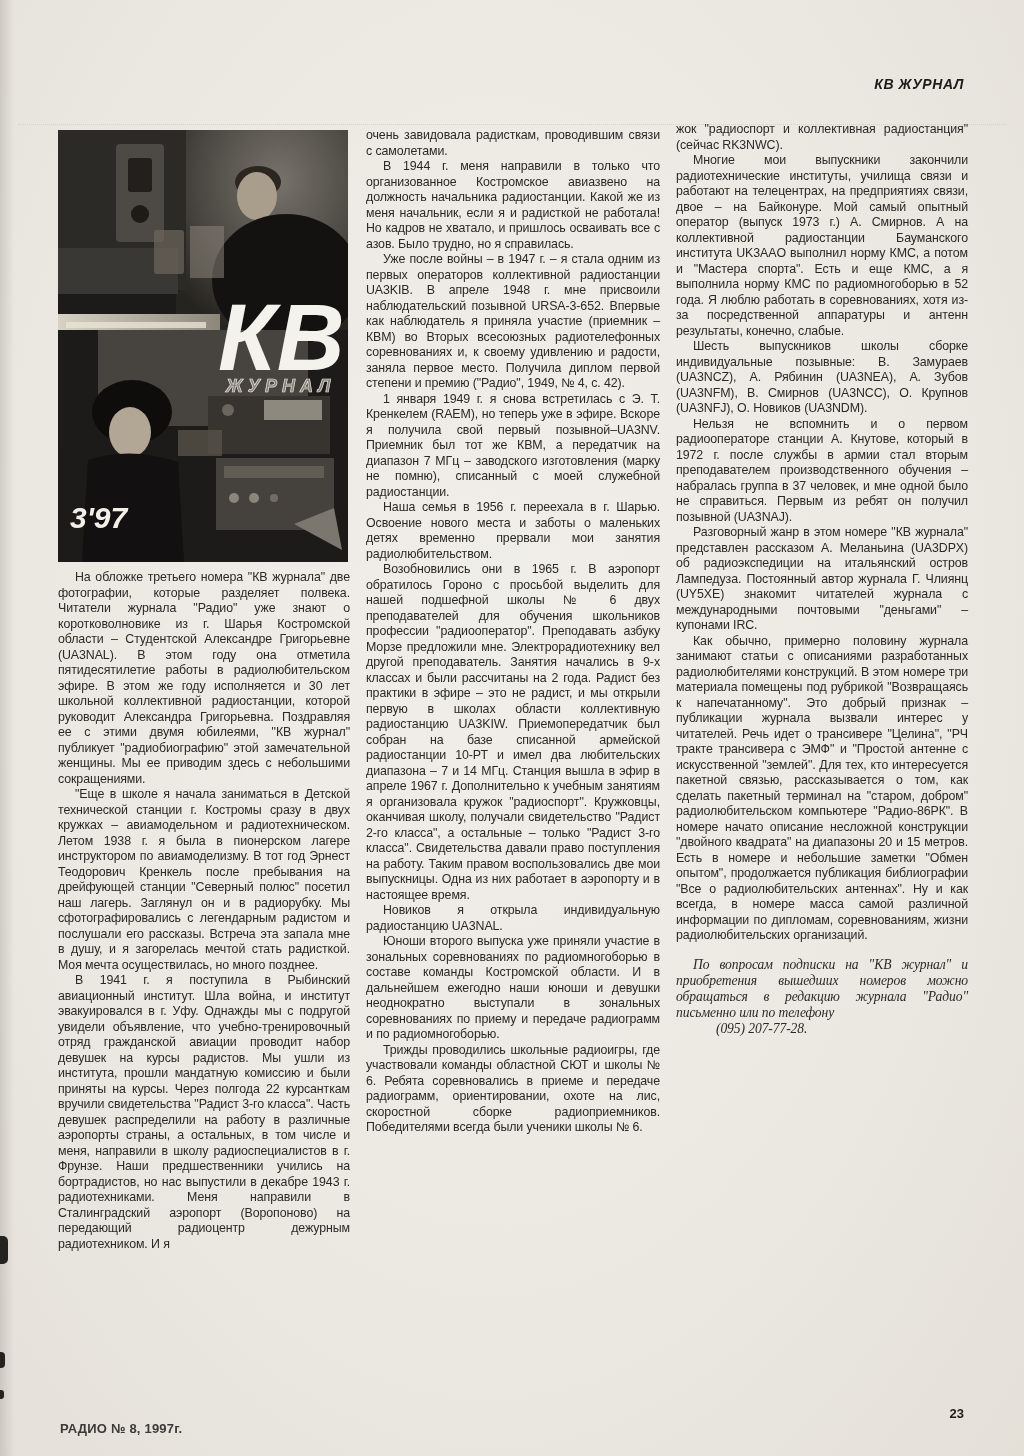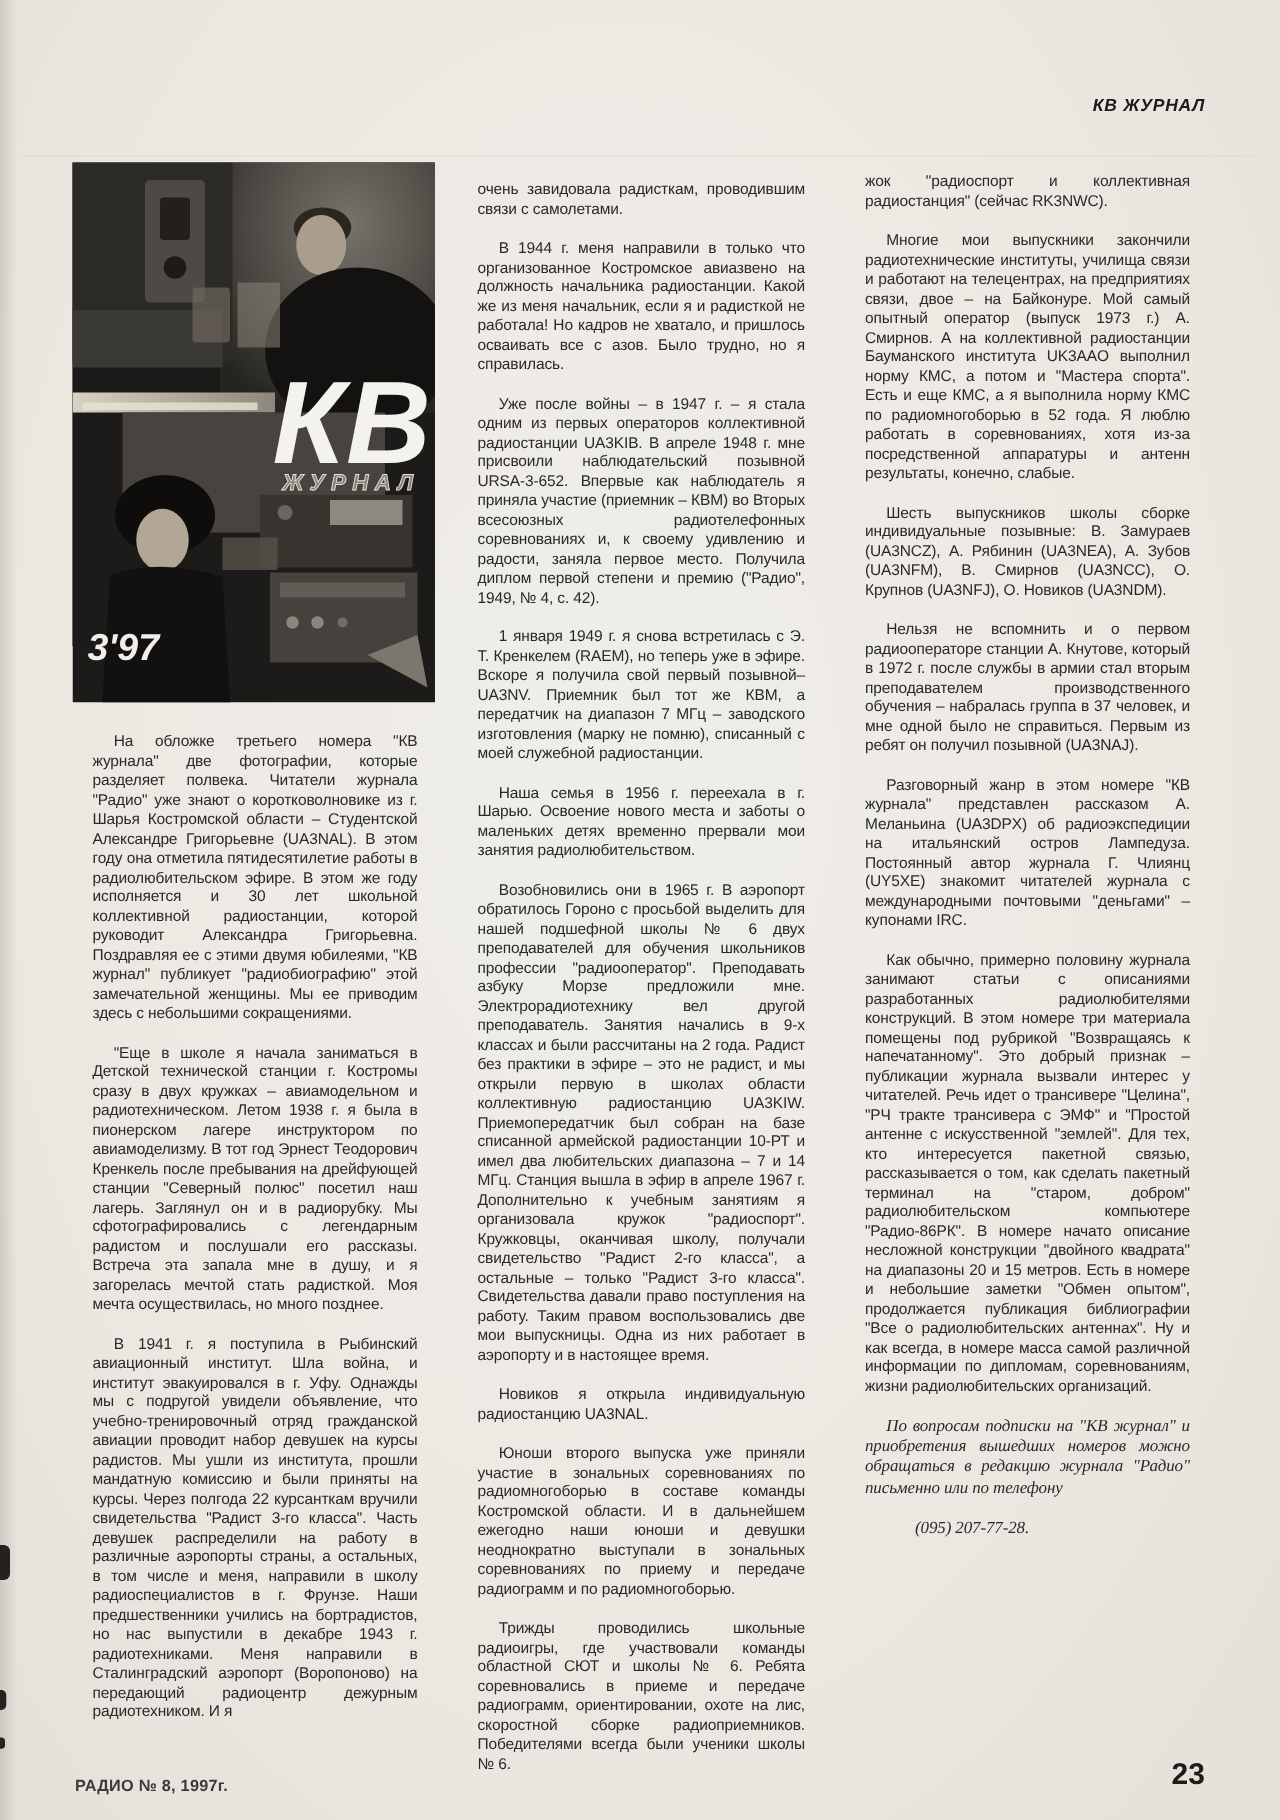--- a/index.html
+++ b/index.html
@@ -19,42 +19,42 @@
     border-top:1px dotted #d3cec5; opacity:0.8;
   }
   .col {
     position:absolute; text-align:justify;
     font-size:12.4px; line-height:15.5px; letter-spacing:-0.1px;
     hyphens:auto; -webkit-hyphens:auto;
   }
   .col-left   { left:58px;  top:570px; width:292px; }
   .col-middle { left:366px; top:128px; width:294px; }
   .col-right  { left:676px; top:122px; width:292px; }
-  p.para { margin:16px; text-indent:17px; }
+  p.para { margin:0; text-indent:17px; }
   p.no-indent { text-indent:0; }
   p.note {
     font-family:"Liberation Serif", serif; font-style:italic;
     font-size:13.6px; line-height:16.2px; margin-top:13px;
   }
   p.note + p.note { margin-top:0; }
   p.phone { text-indent:40px; }
   
   .cover {
     position:absolute; left:58px; top:130px; width:290px; height:387px;
     background:#1c1b19; box-shadow:0 0 0 1px #c9c4bb inset;font-style:italic;
   }
   .cover svg { display:block; }
   
   .footer-left {
     position:absolute; left:60px; top:1421px;
     font-size:13px; color:#3b3a38; letter-spacing:0.2px;font-weight:bold;
   }
   .page-number {
     position:absolute; right:60px; top:1406px;
-    font-size:24px; font-weight:bold; color:#1d1c1a;
+    font-size:13px; font-weight:bold; color:#1d1c1a;
   }
   
   .artifact { position:absolute; left:0; background:#23221f; }
   .a1 { top:1236px; width:8px; height:28px; border-radius:0 5px 5px 0; }
   .a2 { top:1352px; width:5px; height:16px; border-radius:0 4px 4px 0; }
   .a3 { top:1390px; width:4px; height:9px;  border-radius:0 3px 3px 0; }
   .edge-shade {
     position:absolute; left:0; top:0; bottom:0; width:14px;
     background:linear-gradient(to right, rgba(90,85,78,0.18), rgba(90,85,78,0));
   }

